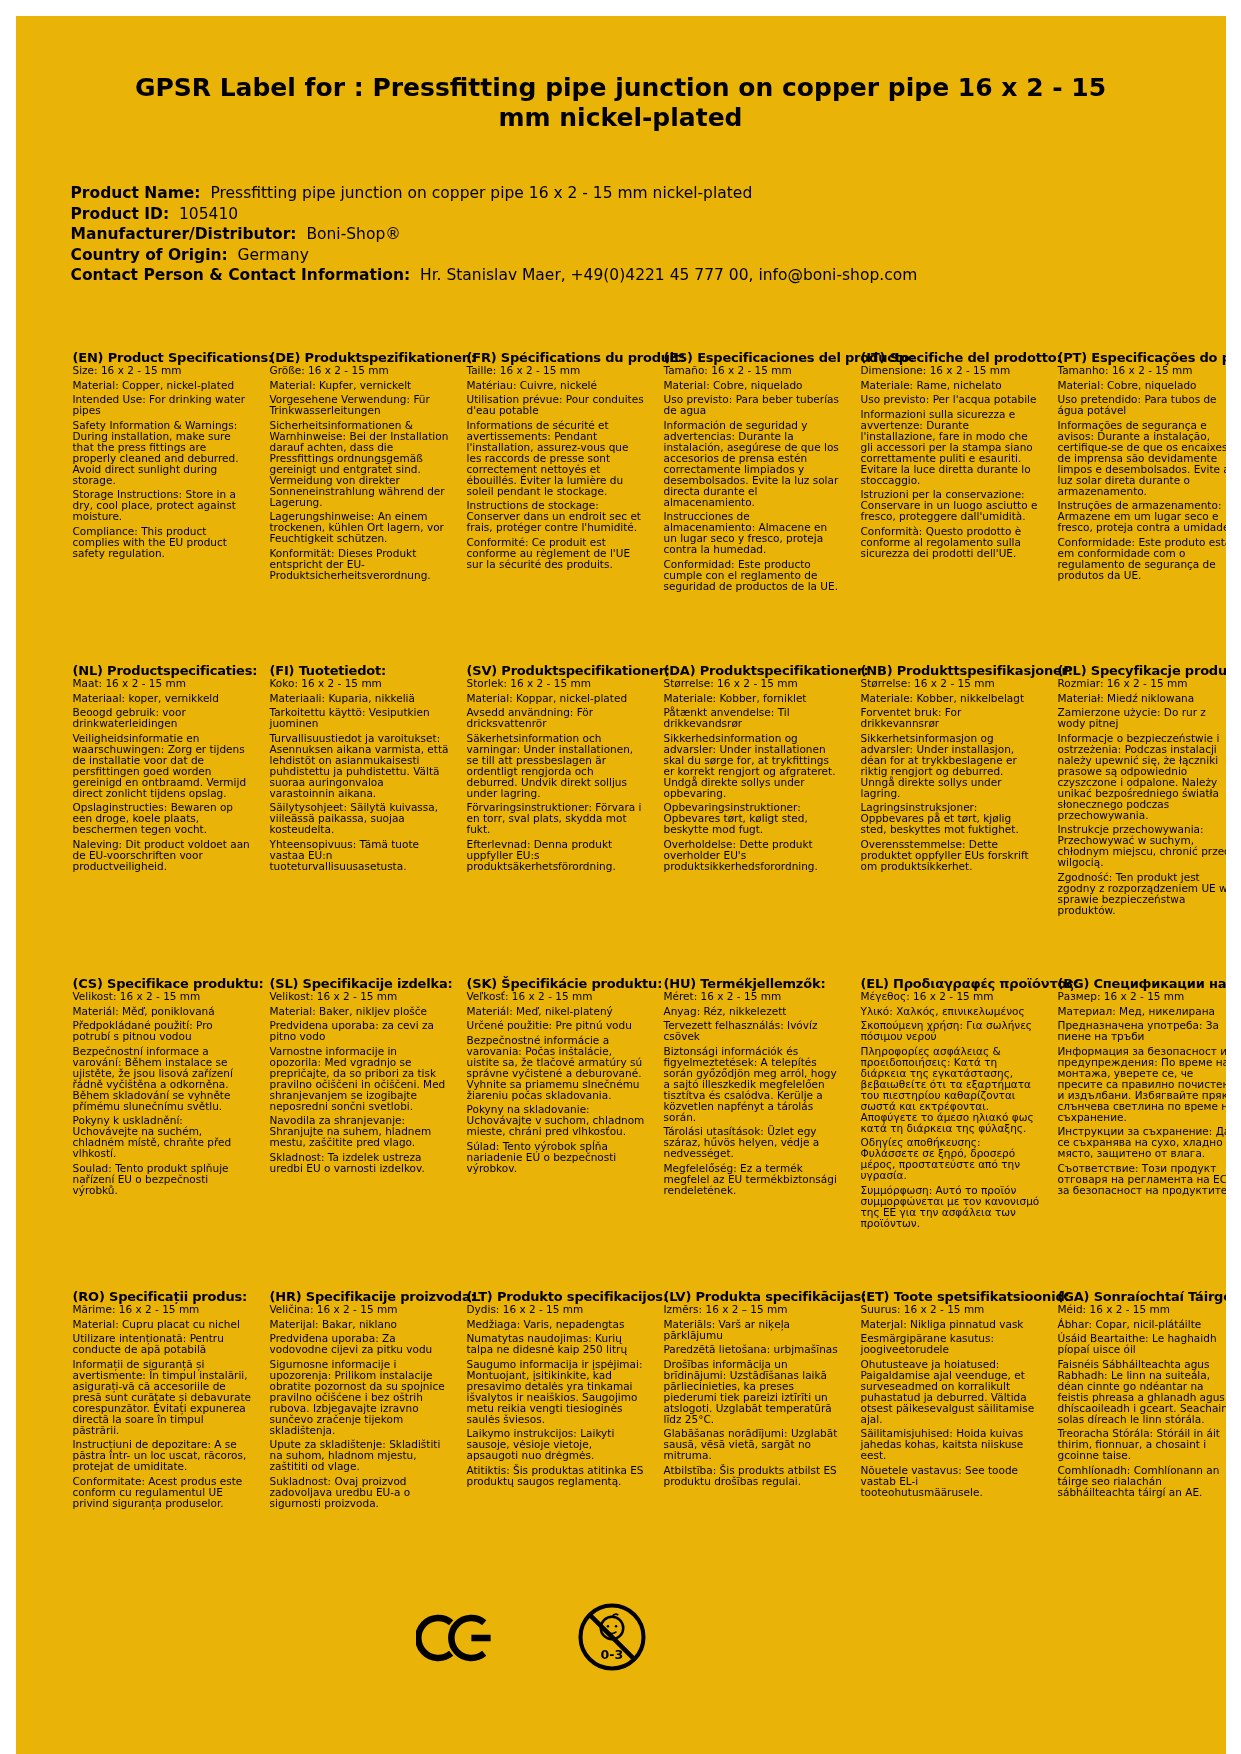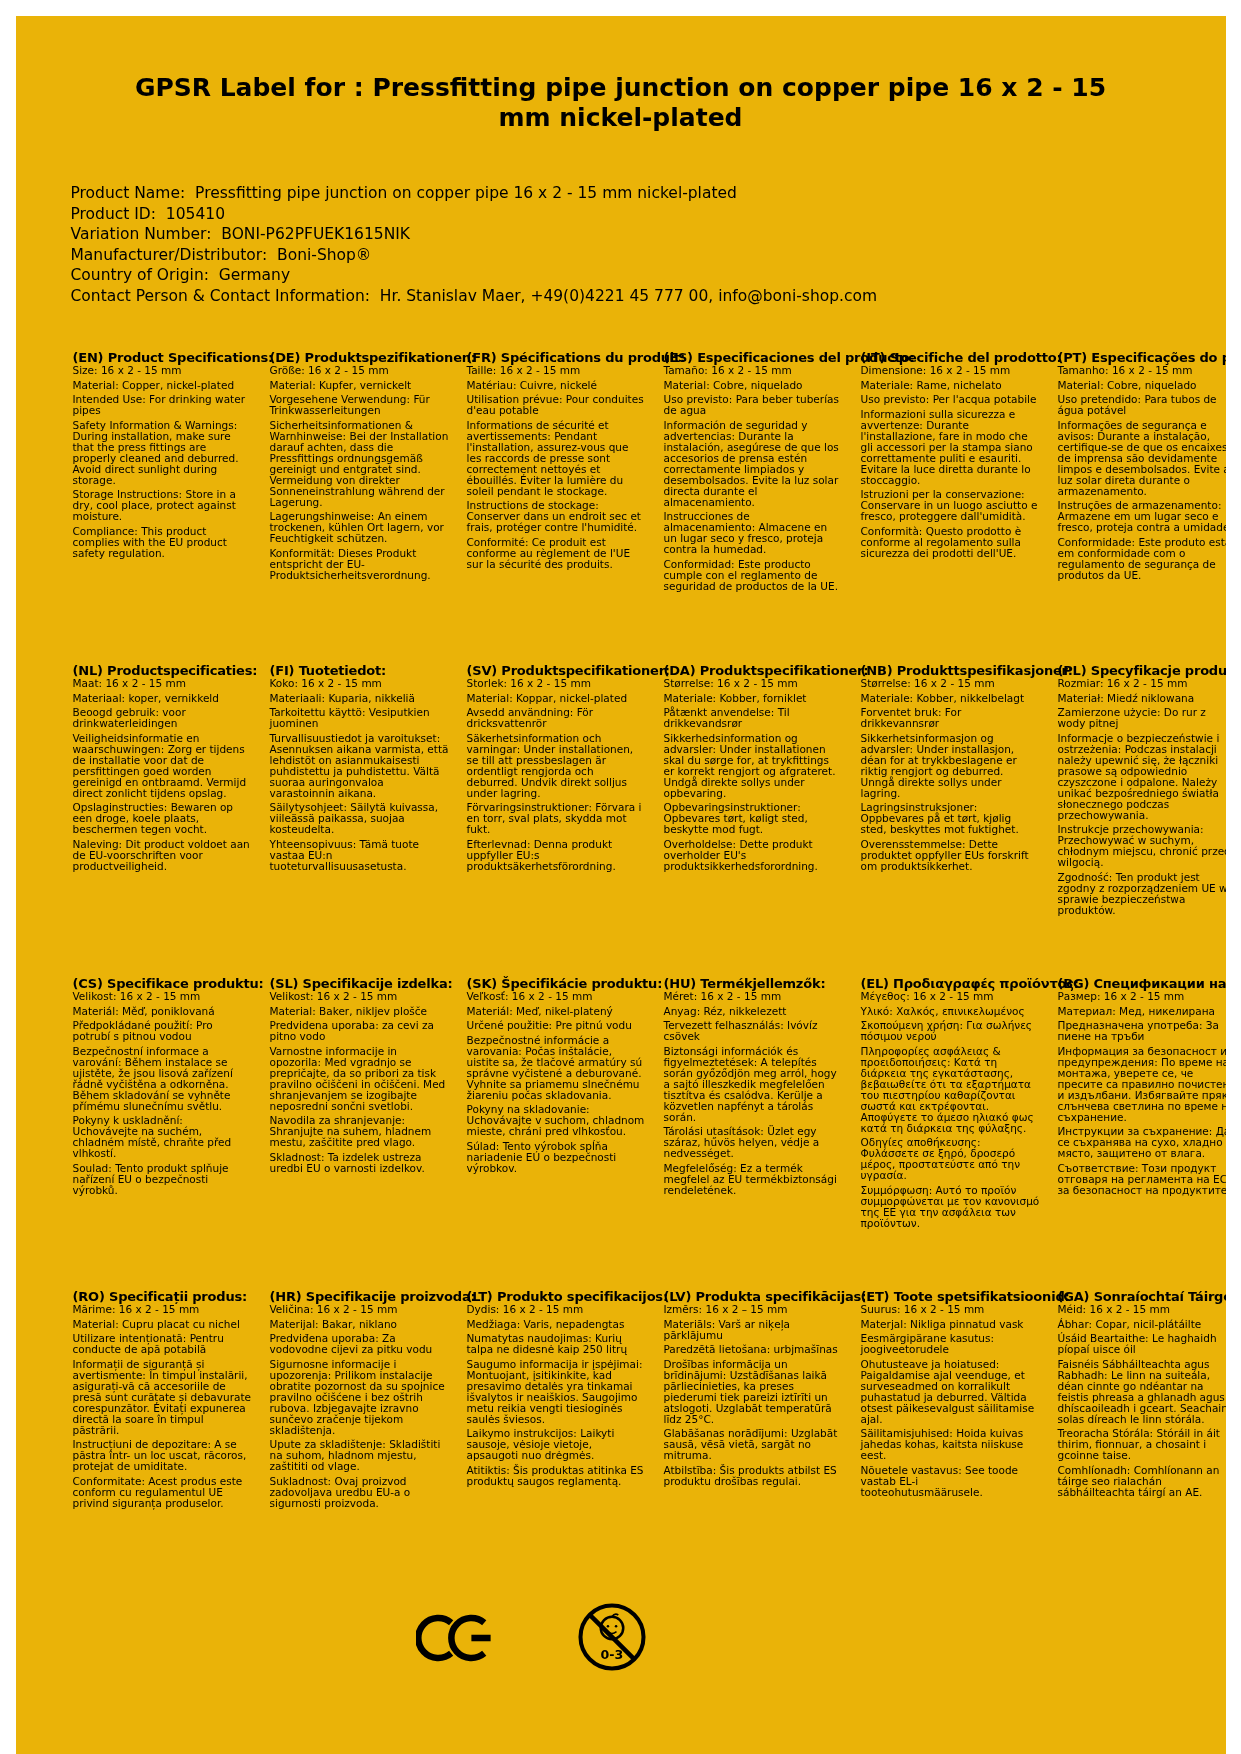--- a/index.html
+++ b/index.html
@@ -12,21 +12,21 @@
   .title {
     position:absolute; top:57px; left:50%; transform:translateX(-50%);
     width:1010px; text-align:center;
     font-size:25px; line-height:30px; font-weight:bold;
   }
   .info {
     position:absolute; left:55px; top:167px;
     font-size:15.5px; line-height:20.5px;
   }
   .info-line { white-space:nowrap; }
-  .info-label { font-weight:normal; }
+  .info-label { font-weight:bold; }
   .info-value { font-weight:normal; }
   .grid {
     position:absolute; left:57px; top:336px;
     display:grid;
     grid-template-columns:repeat(6, 179px);
     grid-auto-rows:313px;
     column-gap:18px;
   }
   .spec-col {
     font-size:10.5px; line-height:11px;
@@ -44,21 +44,20 @@
 </head>
 <body>
 
 <div class="page">
 
   <h1 class="title">GPSR Label for : Pressfitting pipe junction on copper pipe 16 x 2 - 15 mm nickel-plated</h1>
 
   <div class="info" id="product-info">
       <div class="info-line"><span class="info-label">Product Name:</span><span class="info-value">&nbsp; Pressfitting pipe junction on copper pipe 16 x 2 - 15 mm nickel-plated</span></div>
       <div class="info-line"><span class="info-label">Product ID:</span><span class="info-value">&nbsp; 105410</span></div>
-      <div class="info-line"><span class="info-label">Variation Number:</span><span class="info-value">&nbsp; BONI-P62PFUEK1615NIK</span></div>
       <div class="info-line"><span class="info-label">Manufacturer/Distributor:</span><span class="info-value">&nbsp; Boni-Shop®</span></div>
       <div class="info-line"><span class="info-label">Country of Origin:</span><span class="info-value">&nbsp; Germany</span></div>
       <div class="info-line"><span class="info-label">Contact Person &amp; Contact Information:</span><span class="info-value">&nbsp; Hr. Stanislav Maer, +49(0)4221 45 777 00, info@boni-shop.com</span></div>
     </div>
 
   <div class="grid" id="spec-grid">
       <div class="spec-col">
         <div class="spec-heading">(EN) Product Specifications:</div>
         <p class="spec-para">Size: 16 x 2 - 15 mm</p>
         <p class="spec-para">Material: Copper, nickel-plated</p>

